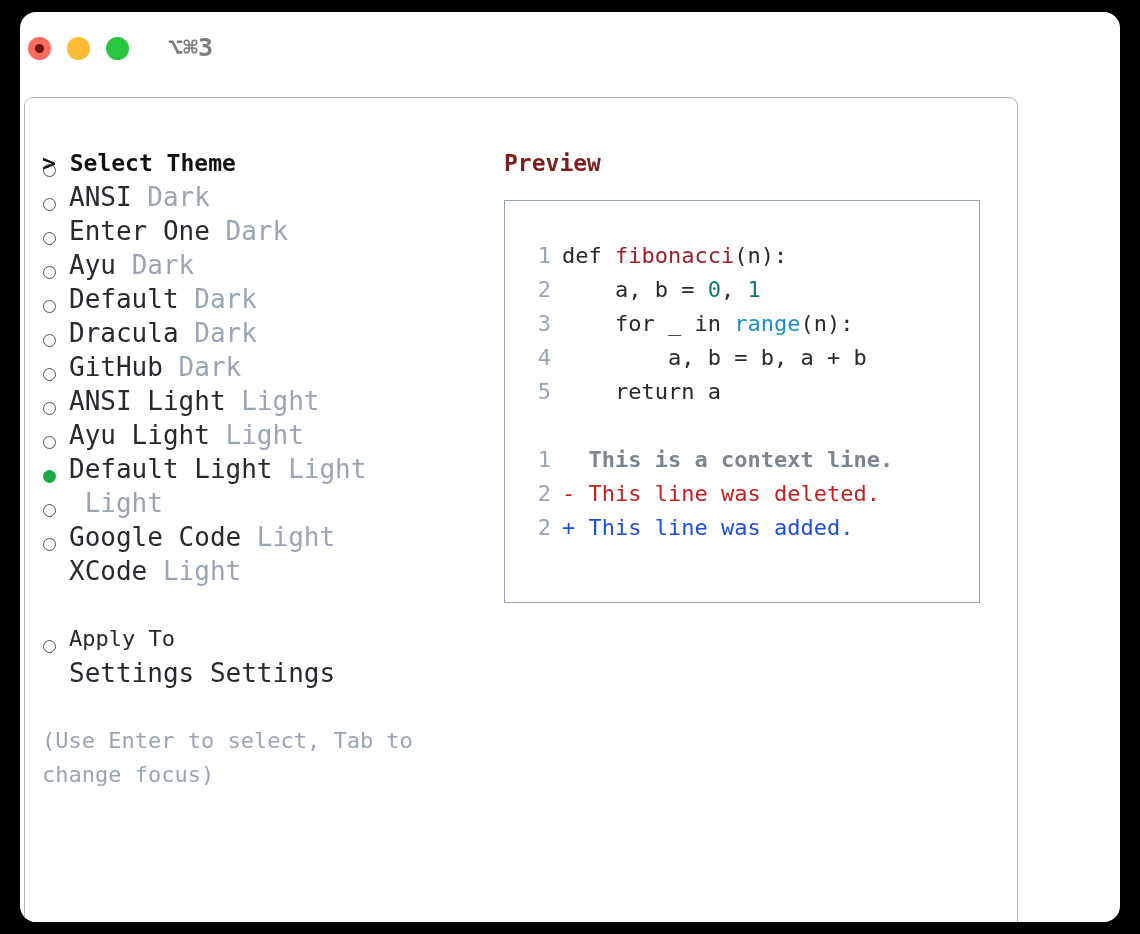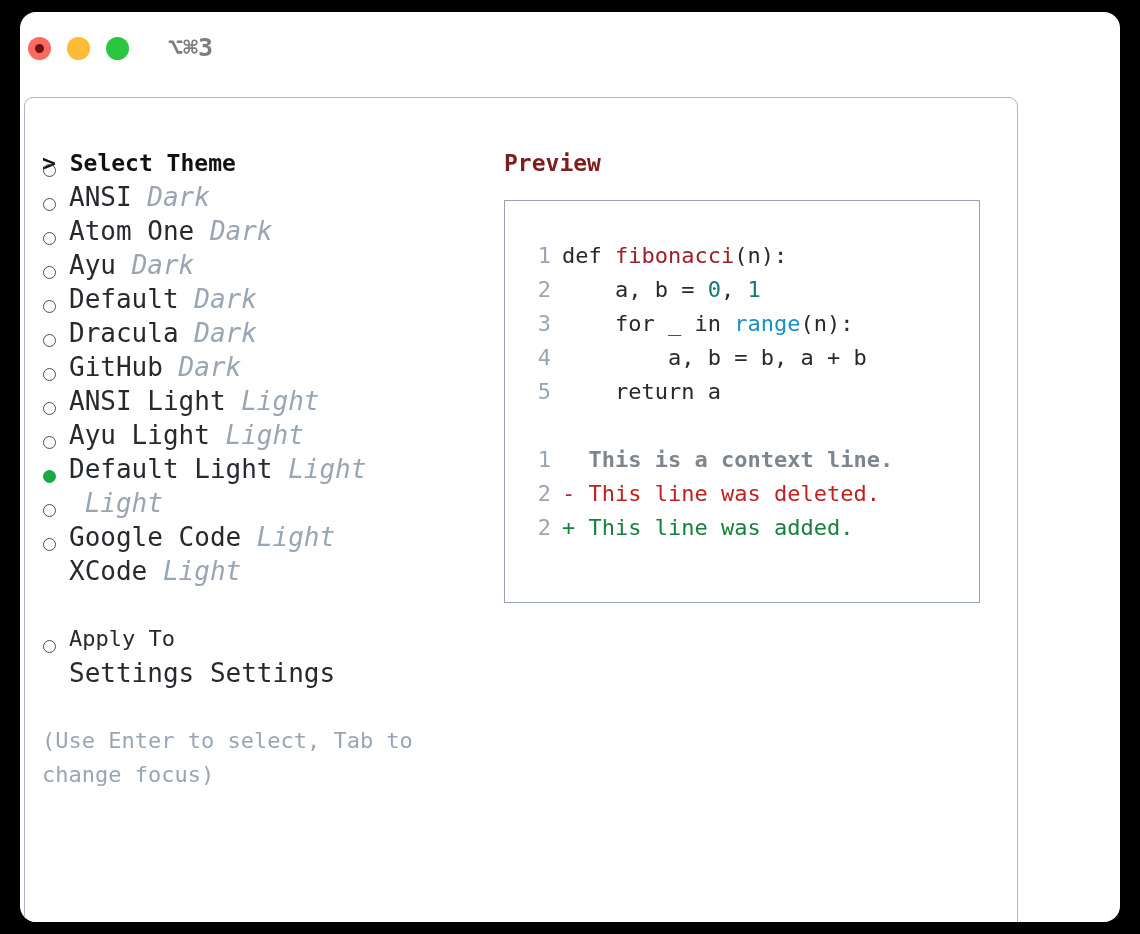--- a/index.html
+++ b/index.html
@@ -126,21 +126,20 @@
     border-color: #1aaa44;
   }
   .row .label {
     color: #26292e;
   }
   .row.selected .label {
     color: #1aaa44;
   }
   .row .badge {
     color: #9aa5b4;
-    font-style: italic;
   }
 
   .section-head {
     font-size: 22px;
     color: #26292e;
     line-height: 34px;
     padding-left: 27px;
     white-space: pre;
   }
 
@@ -202,21 +201,21 @@
   .code-text { color: #26292e; }
 
   .tok-plain  { color: #26292e; }
   .tok-fn     { color: #9d1f28; }
   .tok-num    { color: #127a73; }
   .tok-call   { color: #1a8fc4; }
 
   .diff-gap { height: 34px; }
   .diff-ctx { color: #7d868f; font-weight: bold; }
   .diff-del { color: #c02020; }
-  .diff-add { color: #15803d; }
+  .diff-add { color: #1d4ed8; }
 </style>
 </head>
 <body>
 
 <div class="window">
 
   <div class="titlebar">
     <div class="dot dot-close"></div>
     <div class="dot dot-min"></div>
     <div class="dot dot-max"></div>
@@ -231,21 +230,21 @@
         <div class="list-head">&gt; Select Theme</div>
 
         <div>
           <div class="row">
             <span class="marker"><span class="circle"></span></span>
             <span class="label">ANSI</span>
             <span class="badge">&nbsp;<span>Dark</span></span>
           </div>
           <div class="row">
             <span class="marker"><span class="circle"></span></span>
-            <span class="label">Atom One</span>
+            <span class="label">Enter One</span>
             <span class="badge">&nbsp;<span>Dark</span></span>
           </div>
           <div class="row">
             <span class="marker"><span class="circle"></span></span>
             <span class="label">Ayu</span>
             <span class="badge">&nbsp;<span>Dark</span></span>
           </div>
           <div class="row">
             <span class="marker"><span class="circle"></span></span>
             <span class="label">Default</span>

